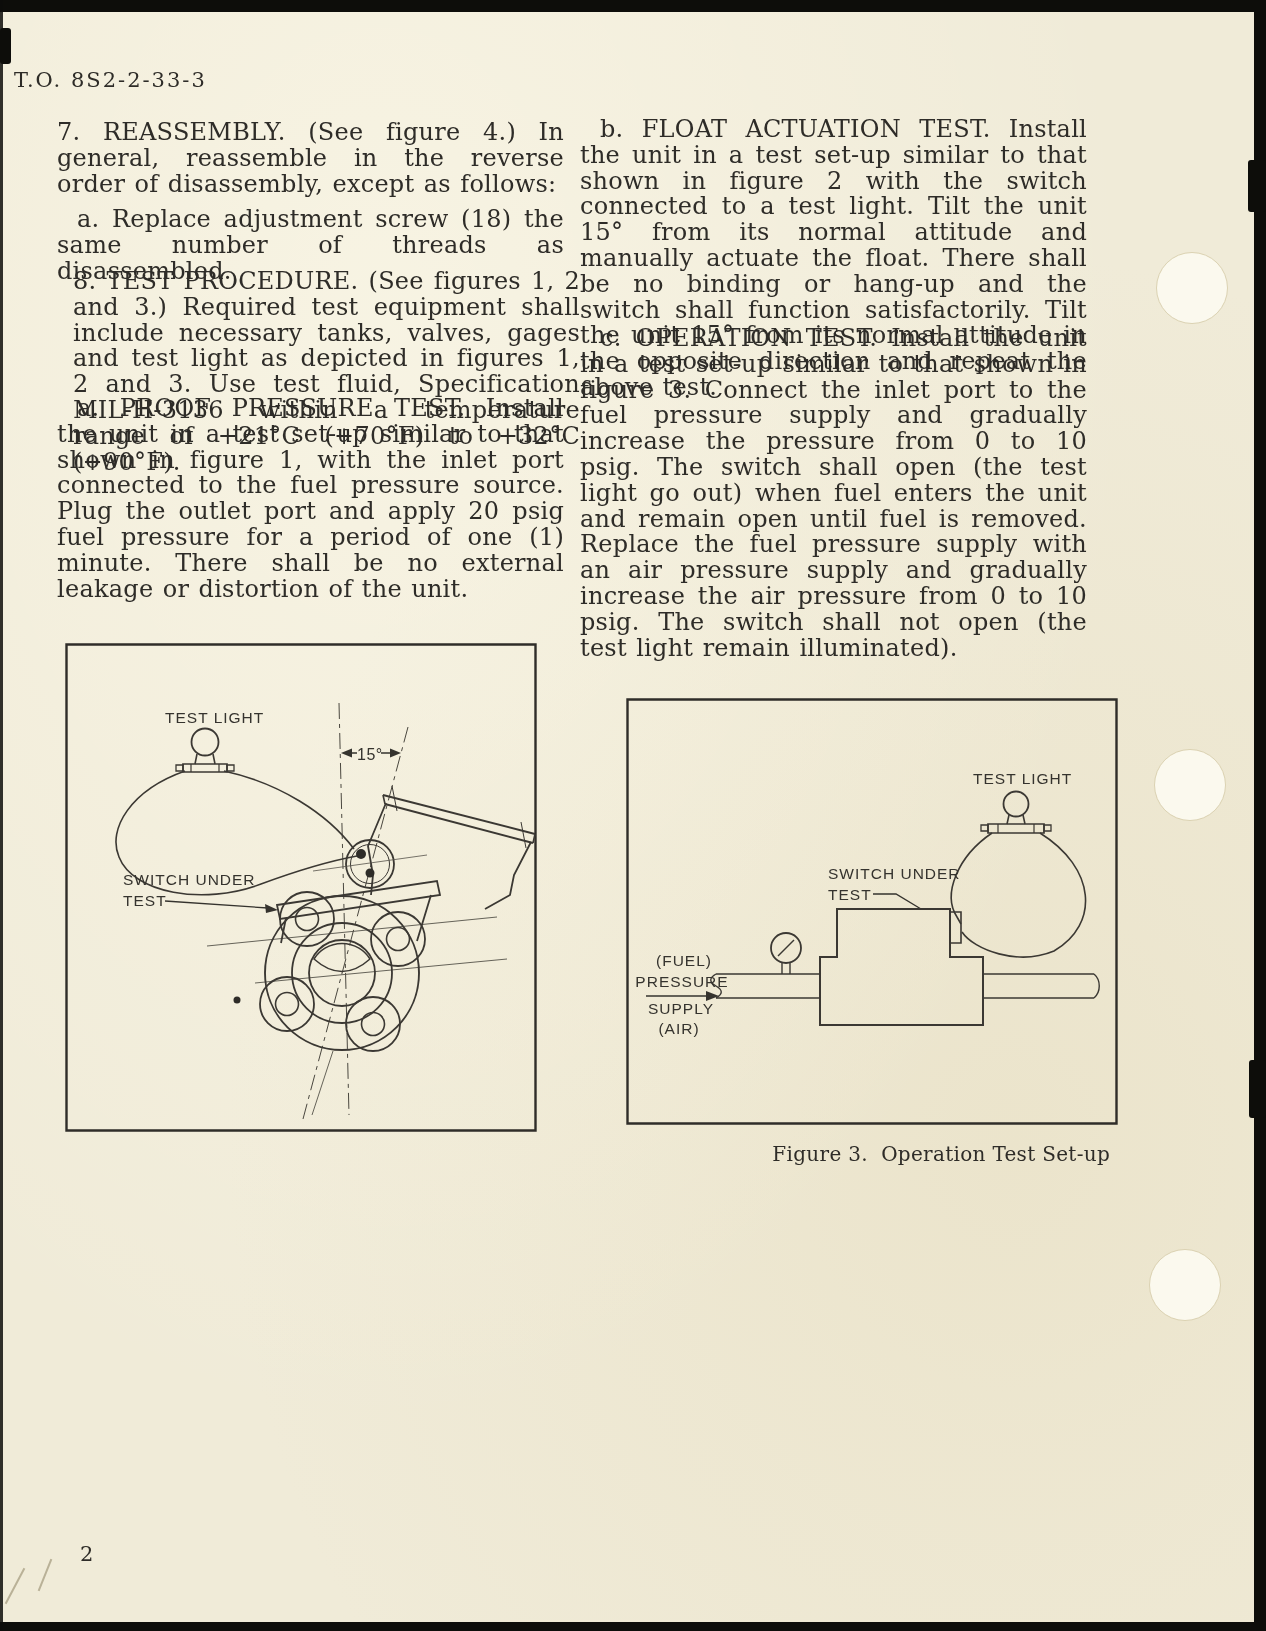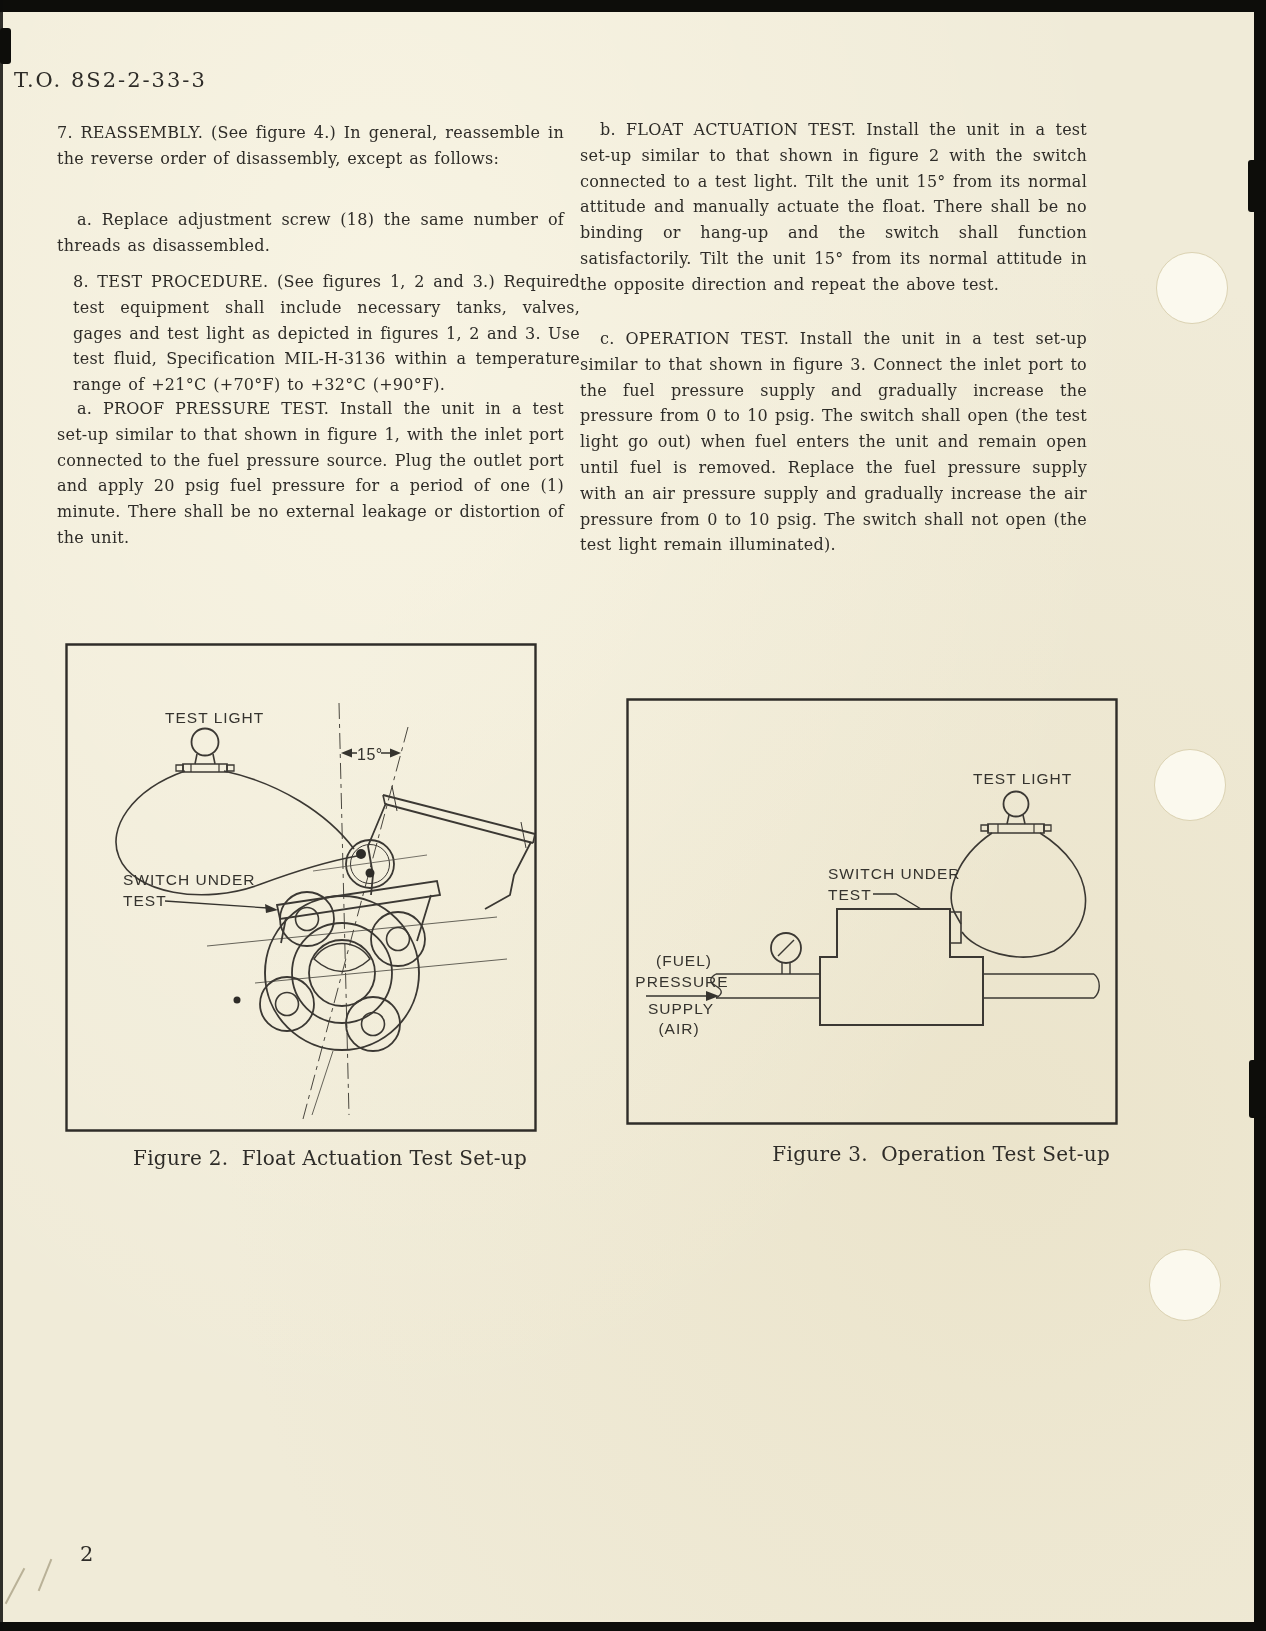--- a/index.html
+++ b/index.html
@@ -15,21 +15,21 @@
   .edge-top{left:0;top:0;width:1266px;height:12px;}
   .edge-bottom{left:0;top:1622px;width:1266px;height:9px;}
   .edge-right{top:0;left:1254px;width:12px;height:1631px;}
   .edge-left{top:0;left:0;width:3px;height:1631px;opacity:.85;}
   .blob{position:absolute;background:#0d0d0a;border-radius:3px;}
   .hole{position:absolute;border-radius:50%;background:#fbf9ee;border:1px solid #dbd2b2;box-sizing:border-box;}
   .pen-mark{position:absolute;width:2px;background:#8d8163;opacity:.55;}
 
   .header{position:absolute;left:0;top:68px;width:1266px;text-align:left;
     font-size:21px;letter-spacing:2px;padding-left:14px;}
-  .para{position:absolute;width:507px;font-size:16px;line-height:25.8px;
+  .para{position:absolute;width:507px;font-size:24px;line-height:25.8px;
     text-align:justify;letter-spacing:.25px;word-spacing:1.5px;}
   .para.indent{text-indent:20px;}
   .col-left{left:57px;}
   .col-right{left:580px;}
 
   .fig{position:absolute;}
   .fig path,.fig circle,.fig rect,.fig line,.fig polyline{vector-effect:non-scaling-stroke;}
   .eng-text{font-family:"Liberation Sans", sans-serif;font-size:15.5px;letter-spacing:1px;fill:#35332e;}
   .dim-text{font-family:"Liberation Sans", sans-serif;font-size:16px;letter-spacing:.5px;fill:#35332e;}
 
@@ -156,18 +156,17 @@
     <path d="M156,265 V276 M164,265 V276" stroke="#3b3833" stroke-width="1.4"></path>
 
     <text class="eng-text" x="58" y="268" text-anchor="middle">(FUEL)</text>
     <text class="eng-text" x="56" y="289" text-anchor="middle">PRESSURE</text>
     <path d="M20,298 H84" fill="none" stroke="#35332e" stroke-width="1.6"></path>
     <polygon points="93,298 80,293 80,303" fill="#35332e"></polygon>
     <text class="eng-text" x="55" y="316" text-anchor="middle">SUPPLY</text>
     <text class="eng-text" x="53" y="336" text-anchor="middle">(AIR)</text>
   </svg>
 
-  <div class="caption" style="left:100px;top:1146px;width:460px;">Figure 2.  Float Actuation Test Set-up</div>
   <div class="caption" style="left:650px;top:1142px;width:460px;text-align:right;">Figure 3.  Operation Test Set-up</div>
 
   <div class="page-number">2</div>
 
 </div>
 
 </body></html>

